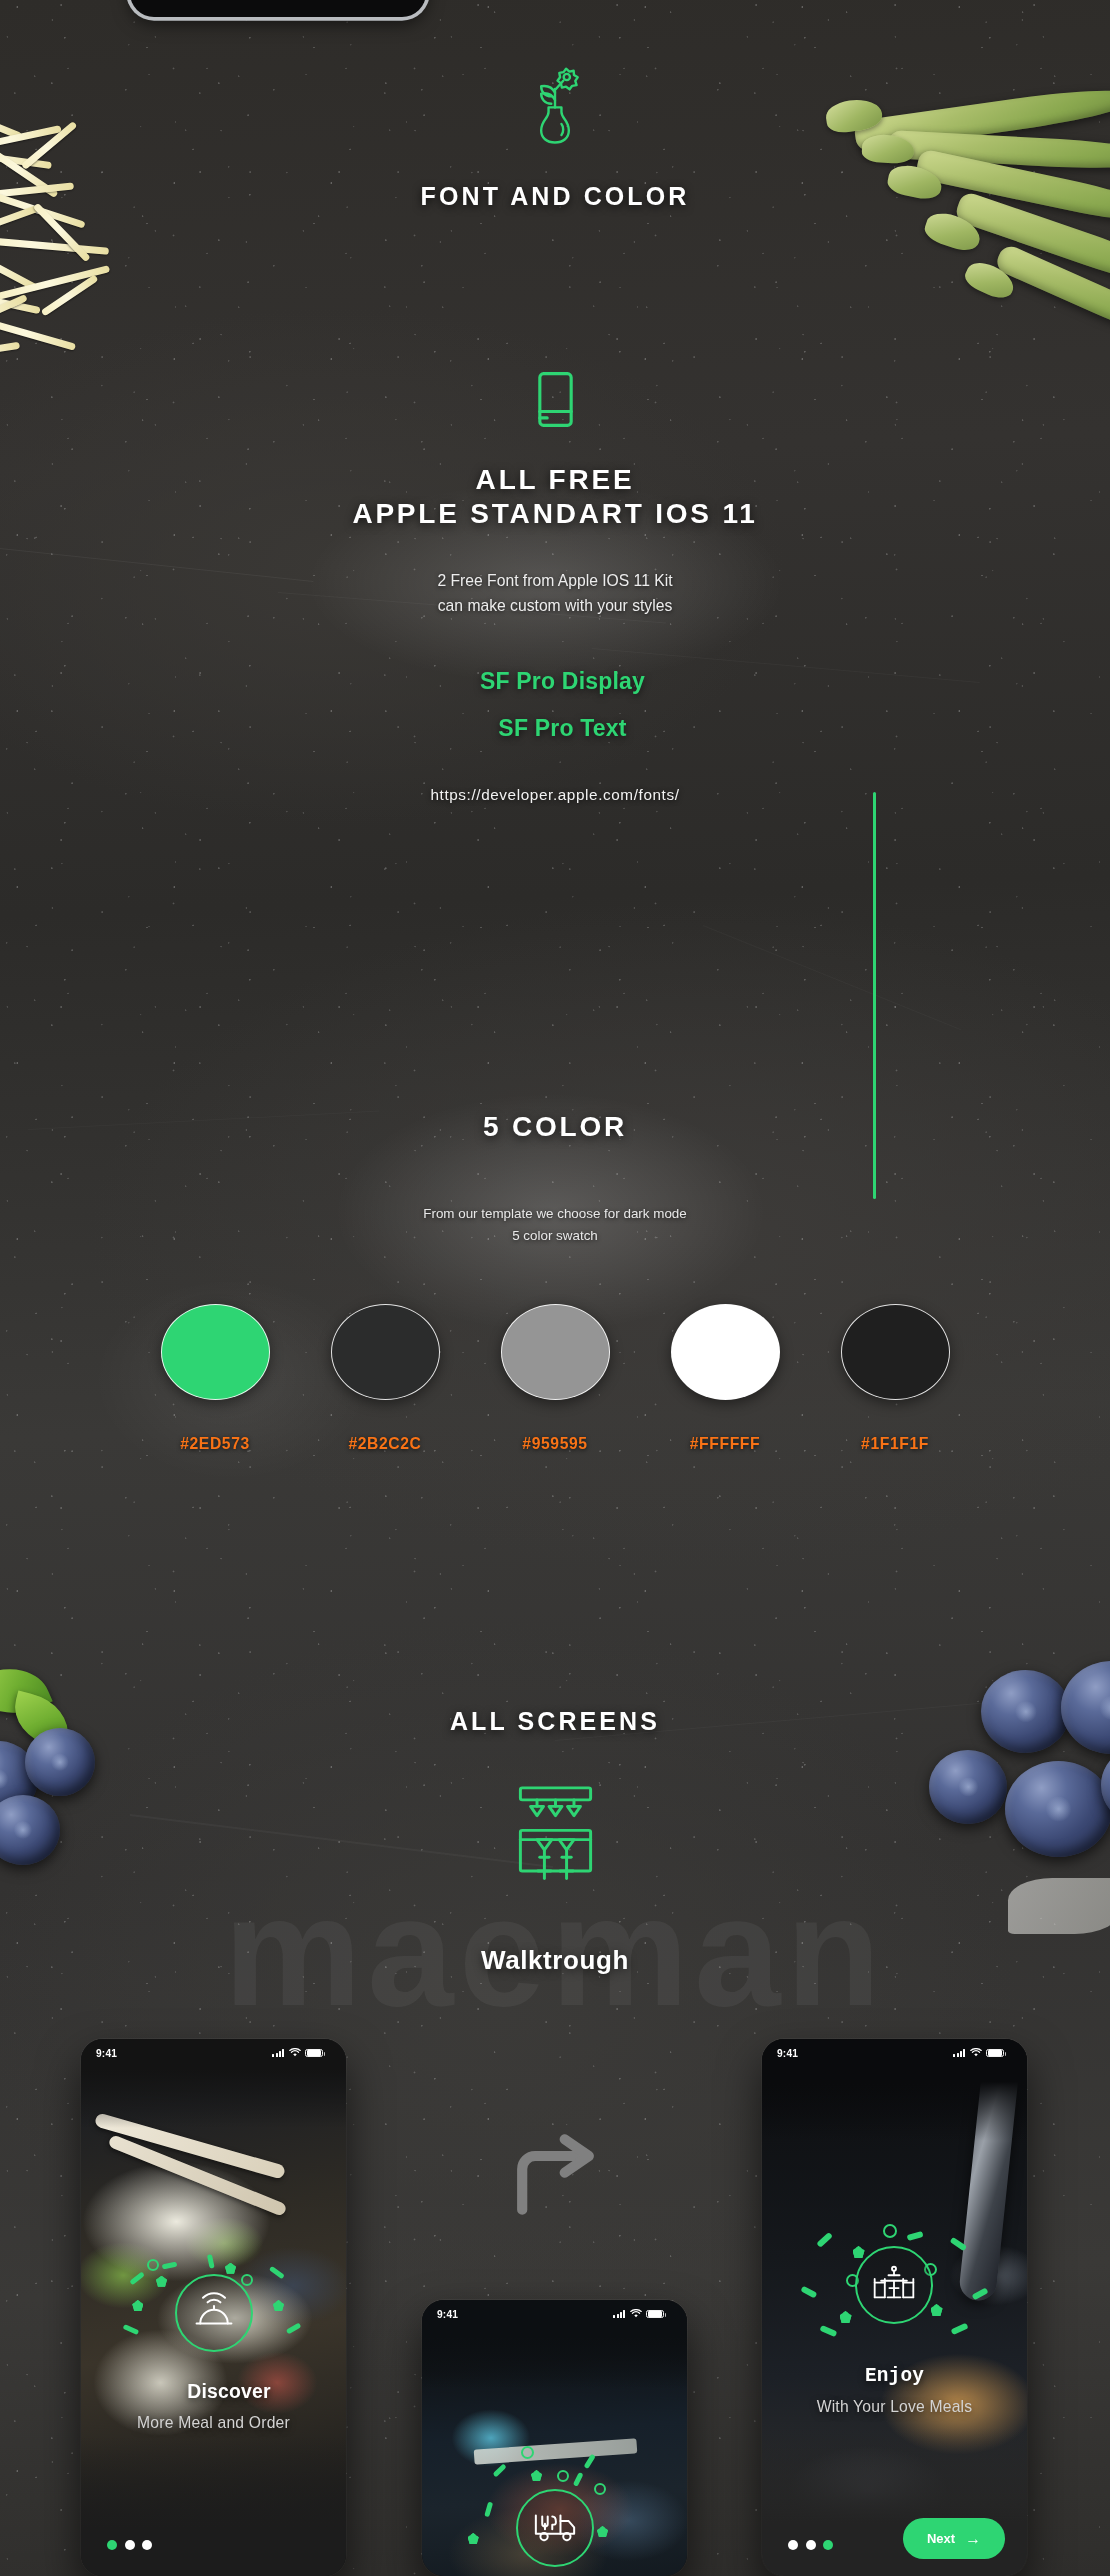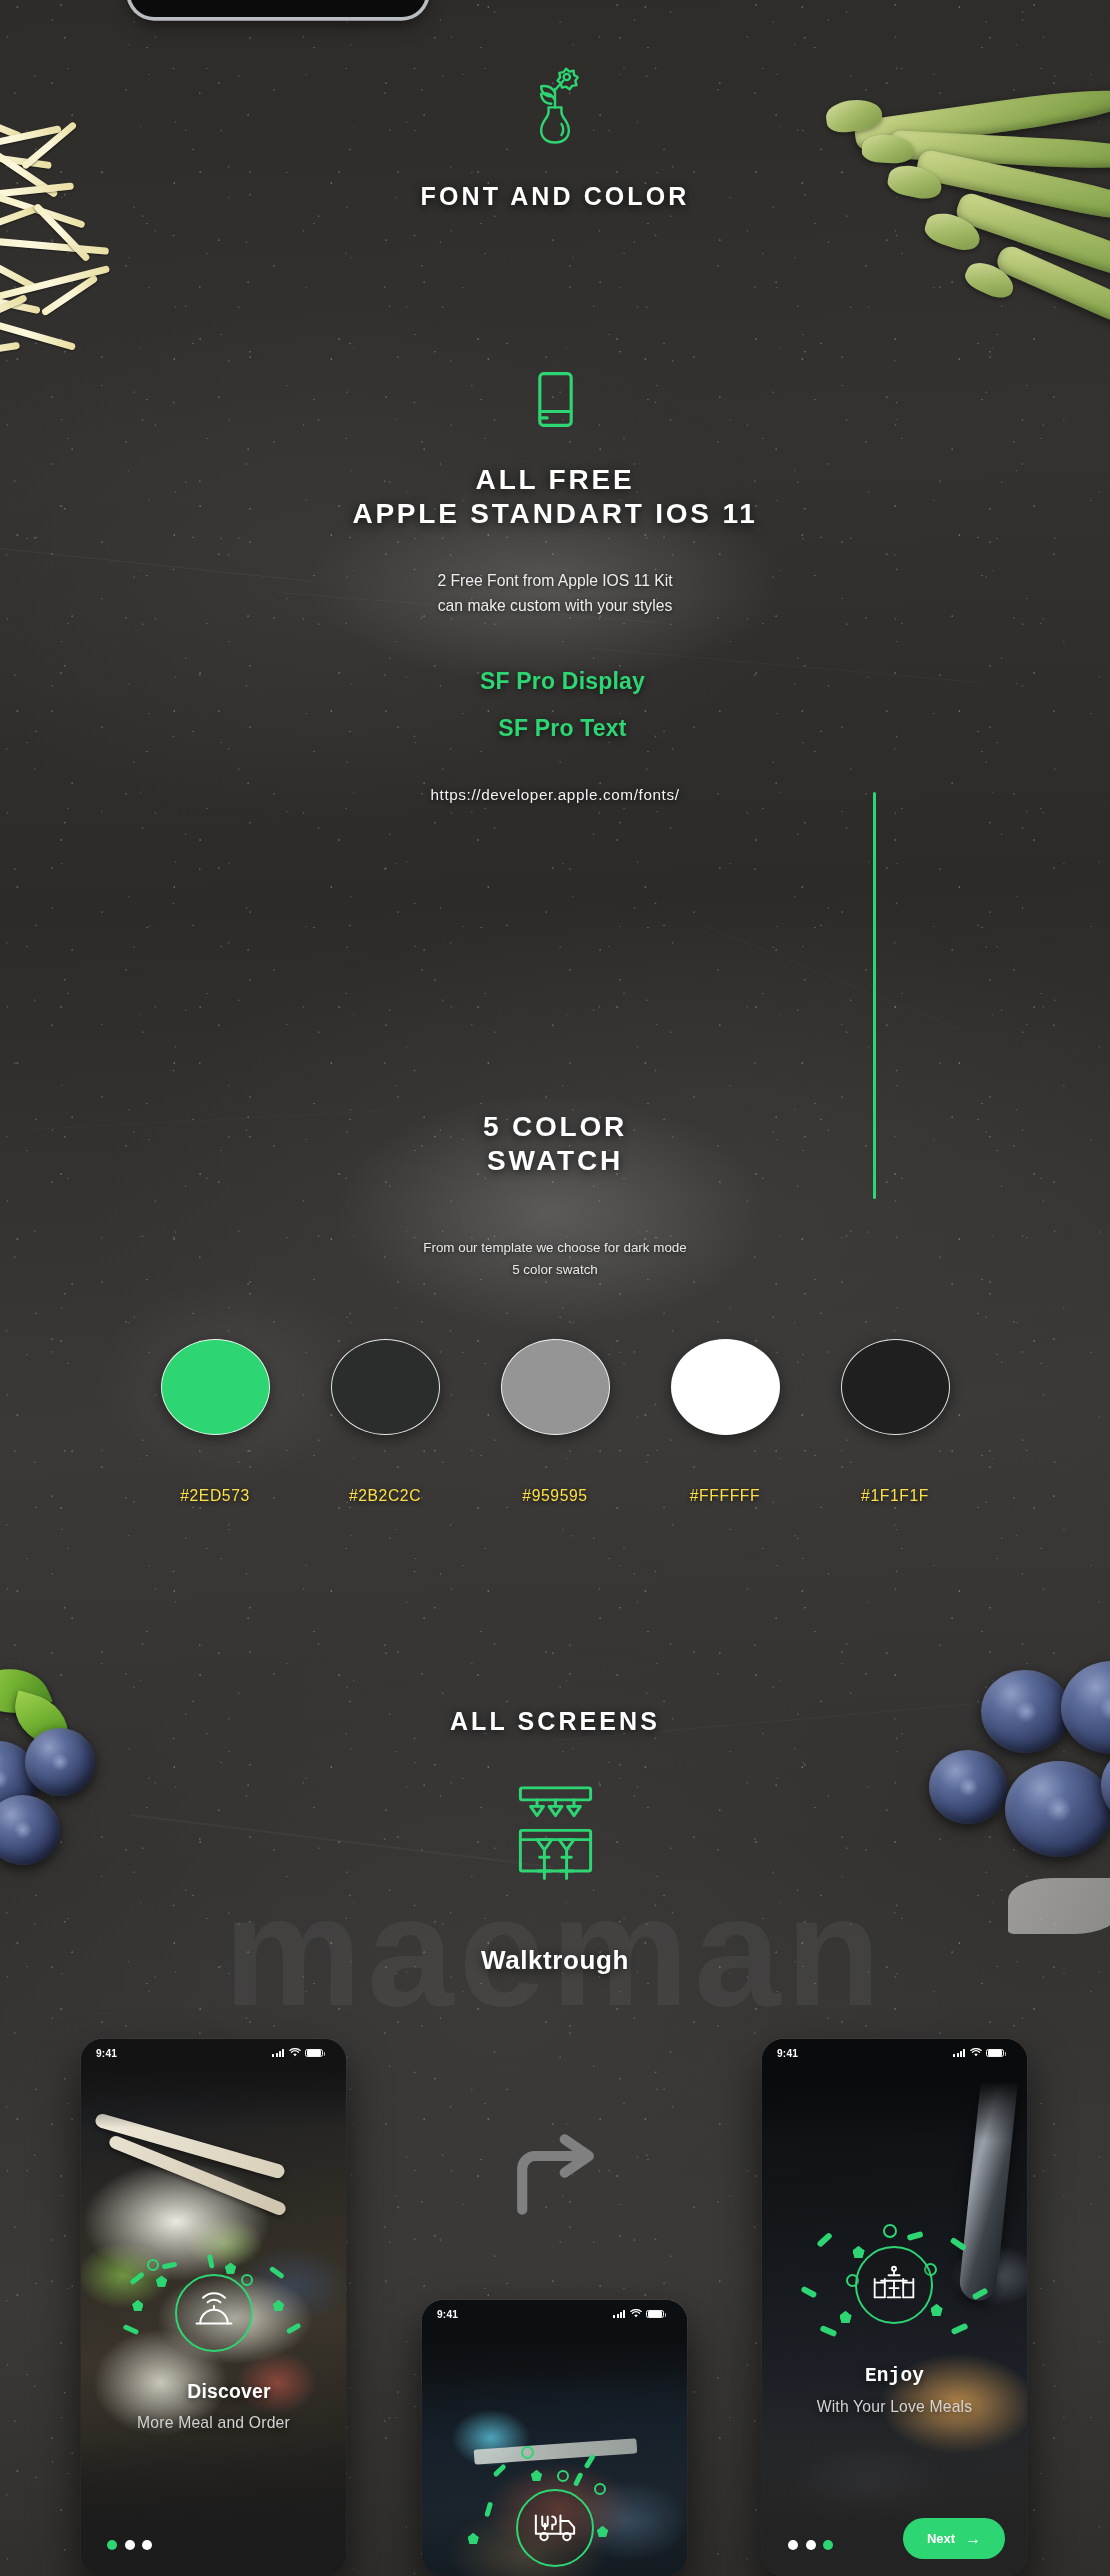--- a/index.html
+++ b/index.html
@@ -174,21 +174,21 @@
   .swatch-row {
     display:flex; justify-content:center; align-items:flex-start; gap:52px;
   }
   .swatch-cell { width:118px; text-align:center; }
   .swatch-dot {
     width:109px; height:96px; border-radius:50%;
     border:1.5px solid rgba(255,255,255,.88);
     margin:0 auto; box-shadow:0 3.7px 13px rgba(0,0,0,.45);
   }
   .swatch-label {
-    margin-top:52px; font-size:15.7px; font-weight:400; color:#fde047;
+    margin-top:35px; font-size:15.7px; font-weight:700; color:#f97316;
     letter-spacing:0.6px; text-shadow:0 0.9px 4.6px rgba(0,0,0,.75);
   }
 
   
   .phone {
     position:absolute; border-radius:22px; overflow:hidden;
     background:#141414;
     box-shadow:0 20.4px 43px rgba(0,0,0,.62), 0 0 0 0.9px rgba(255,255,255,.05);
   }
   .phone-screen { position:absolute; inset:0; overflow:hidden; background:#151515; }
@@ -358,21 +358,20 @@
     <p class="sub">can make custom with your styles</p>
     <div class="fontname" style="margin-top:49px;">SF Pro Display</div>
     <div class="fontname" style="margin-top:20.4px;">SF Pro Text</div>
     <a class="url" href="#" style="display:block; margin-top:44px; text-decoration:none;">https://developer.apple.com/fonts/</a>
   </section>
 
   <div class="green-rule"></div>
 
   <section class="sec" style="top:1110px;">
     <h3 class="big-title">5 COLOR</h3>
-    <h3 class="big-title">SWATCH</h3>
     <p class="sub-small" style="margin-top:59px;">From our template we choose for dark mode</p>
     <p class="sub-small">5 color swatch</p>
 
     <div class="swatch-row" style="margin-top:57px;">
       <div class="swatch-cell">
         <div class="swatch-dot" id="sw0" style="background: rgb(46, 213, 115);"></div>
         <div class="swatch-label">#2ED573</div>
       </div>
       <div class="swatch-cell">
         <div class="swatch-dot" id="sw1" style="background: rgb(43, 44, 44);"></div>

